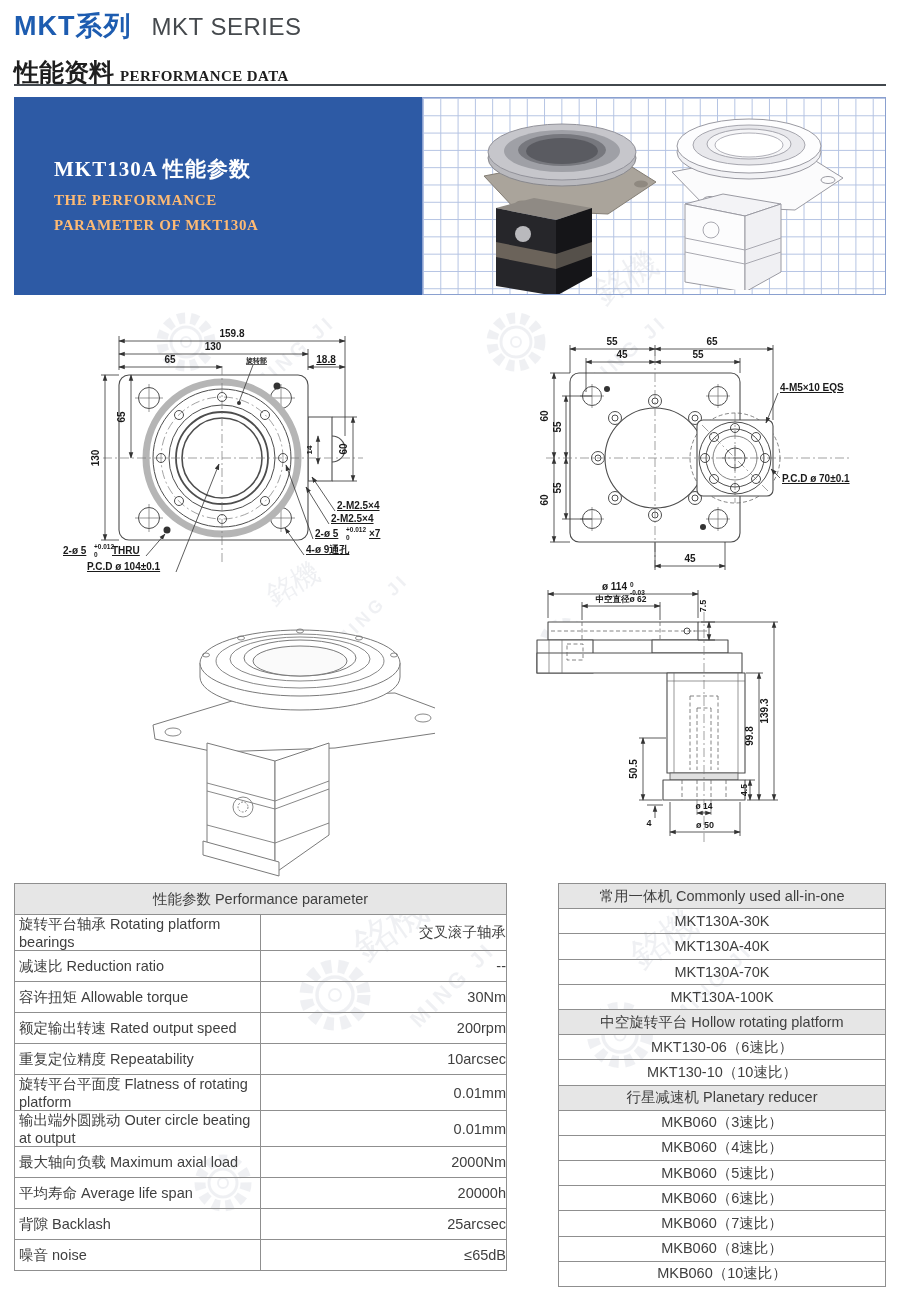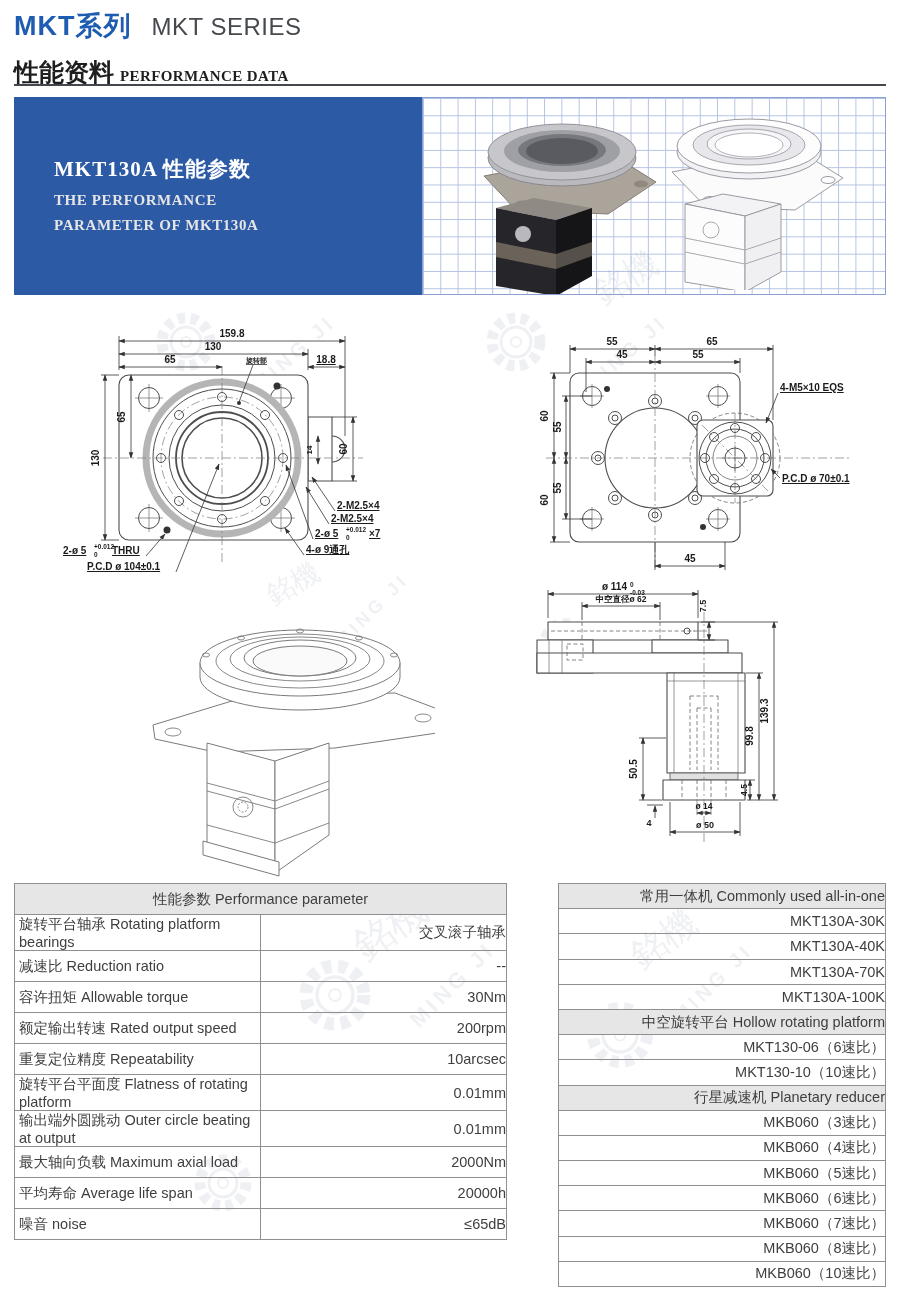--- a/index.html
+++ b/index.html
@@ -15,21 +15,21 @@
   .s-zh{font-size:25px;font-weight:700;}
   .s-en{font-size:15px;font-weight:700;letter-spacing:.4px;margin-left:6px;}
   .rule{position:absolute;left:14px;top:84px;width:872px;height:2px;background:#42484e;}
 
   
   .banner{position:absolute;left:14px;top:97px;width:888px;height:198px;}
   .b-blue{position:absolute;left:0;top:0;width:408px;height:198px;background:#2d5aa5;}
   .b-title{position:absolute;left:40px;top:58px;color:#fff;
            font-family:"Liberation Serif","DejaVu Serif",serif;font-weight:700;
            font-size:21px;letter-spacing:1px;white-space:nowrap;}
-  .b-sub{position:absolute;left:40px;color:#e5e5e5;font-family:"Liberation Serif","DejaVu Serif",serif;
+  .b-sub{position:absolute;left:40px;color:#fdba74;font-family:"Liberation Serif","DejaVu Serif",serif;
          font-weight:700;font-size:15px;letter-spacing:.6px;white-space:nowrap;}
   .b-grid{position:absolute;left:408px;top:0;width:464px;height:198px;background:#fff;
           background-image:linear-gradient(#b3c2e2 1px,transparent 1px),
                            linear-gradient(90deg,#b3c2e2 1px,transparent 1px);
           background-size:17.3px 17.3px;border:1px solid #8aa0cf;box-sizing:border-box;}
   .prod{position:absolute;}
 
   
   .draw{position:absolute;}
   .ol{fill:#fff;stroke:#4d4d4d;stroke-width:1.1;stroke-linejoin:round;}
@@ -48,21 +48,21 @@
   .ison{fill:none;stroke:#7a7a7a;stroke-width:.9;}
 
   
   table{border-collapse:collapse;table-layout:fixed;}
   .ptable{position:absolute;left:14px;top:883px;width:493px;font-size:14.5px;color:#3f3f3f;}
   .ptable td,.ptable th{border:1px solid #8f8f8f;height:30px;padding:0;}
   .ptable th{background:#e6e6e6;font-weight:400;text-align:center;}
   .ptable td.lab{text-align:left;padding-left:4px;width:321px;}
   .ptable td.val{text-align:right;}
   .mtable{position:absolute;left:558px;top:883px;width:328px;font-size:14.5px;color:#3f3f3f;}
-  .mtable td{border:1px solid #8f8f8f;height:24.2px;text-align:right;padding:0;}
+  .mtable td{border:1px solid #8f8f8f;height:24.2px;text-align:center;padding:0;}
   .mtable td.hdr{background:#e6e6e6;}
 
   
   .wm{position:absolute;opacity:.13;color:#8b95a9;white-space:nowrap;
       font-family:"Liberation Serif","DejaVu Serif",serif;pointer-events:none;}
   .wm-en{font-family:"Liberation Sans","DejaVu Sans",sans-serif;font-weight:700;letter-spacing:4px;}
 </style>
 </head>
 <body>
 
@@ -515,20 +515,24 @@
         </tr>
     <tr>
           <td class="lab">最大轴向负载 Maximum axial load</td>
           <td class="val">2000Nm</td>
         </tr>
     <tr>
           <td class="lab">平均寿命 Average life span</td>
           <td class="val">20000h</td>
         </tr>
     <tr>
+          <td class="lab">背隙 Backlash</td>
+          <td class="val">25arcsec</td>
+        </tr>
+    <tr>
           <td class="lab">噪音 noise</td>
           <td class="val">≤65dB</td>
         </tr>
   </tbody>
     </table>
 
   <table class="mtable">
     <tbody>
         <tr>
           <td class="hdr">常用一体机 Commonly used all-in-one</td>

